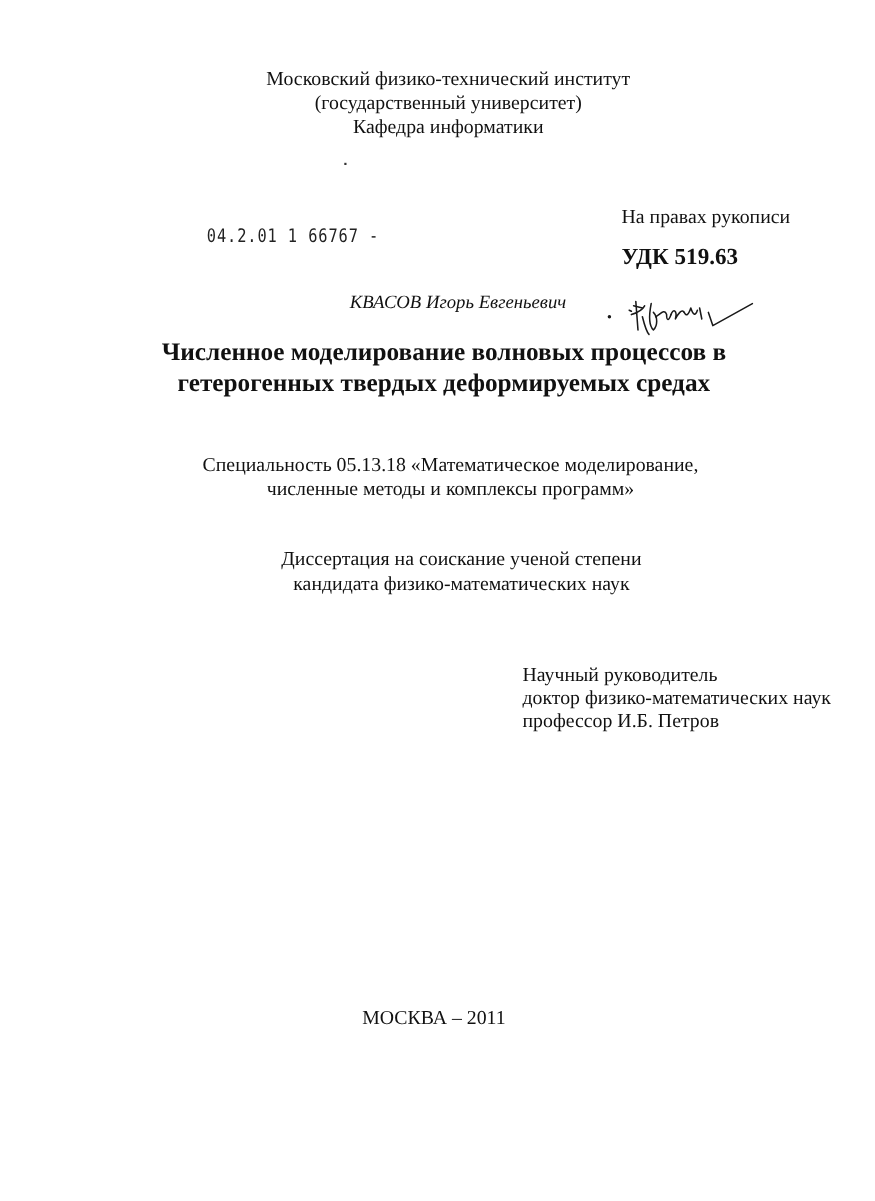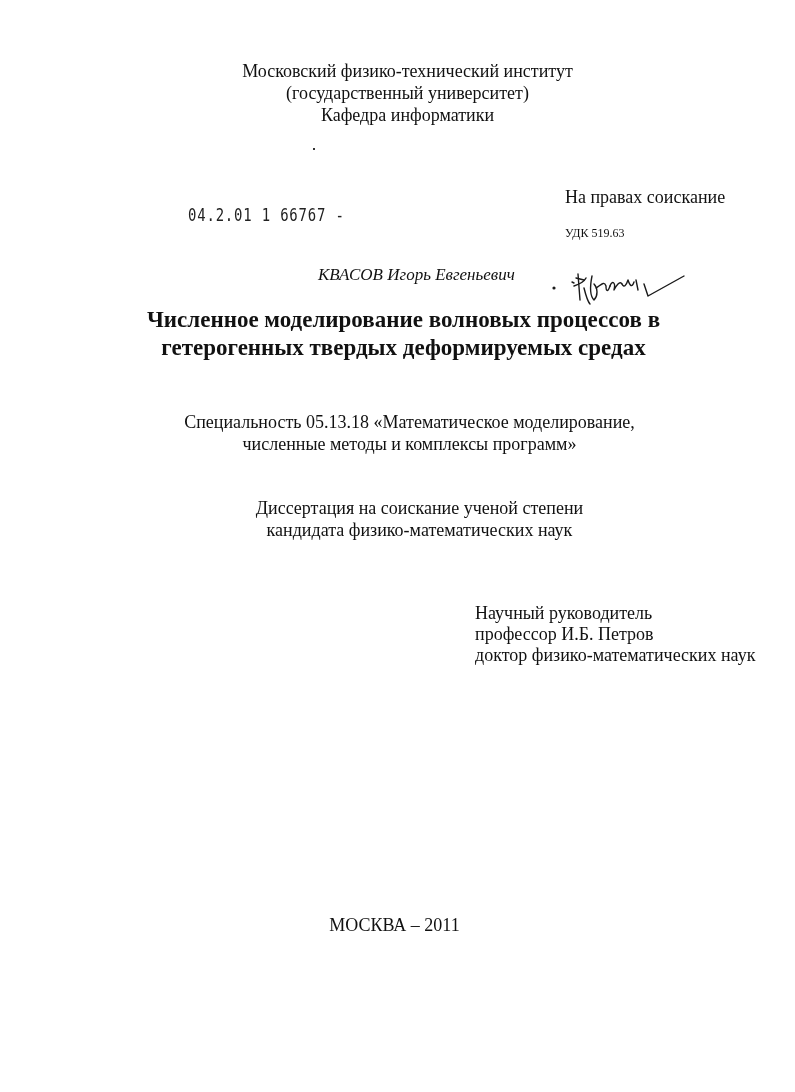--- a/index.html
+++ b/index.html
@@ -50,23 +50,24 @@
     .rights {
       left: 565px;
       top: 186px;
       font-size: 18px;
       line-height: 22px;
       white-space: nowrap;
     }
     .udk {
       left: 565px;
       top: 223px;
-      font-size: 12px;
+      font-size: 21px;
       line-height: 20px;
       white-space: nowrap;
+      font-weight: bold;
     }
     .author {
       left: 318px;
       top: 264px;
       font-size: 17px;
       font-style: italic;
       line-height: 22px;
       white-space: nowrap;
       text-align: right;
     }
@@ -118,21 +119,21 @@
 <div class="center-block inst">
   <div>Московский физико-технический институт</div>
   <div>(государственный университет)</div>
   <div>Кафедра информатики</div>
 </div>
 
 <div class="abs dot"></div>
 
 <div class="abs stamp">04.2.01  1 66767 -</div>
 
-<div class="abs rights">На правах соискание</div>
+<div class="abs rights">На правах рукописи</div>
 <div class="abs udk">УДК 519.63</div>
 
 <div class="abs author">КВАСОВ Игорь Евгеньевич</div>
 
 <div class="abs signature">
   <svg width="140" height="42" viewBox="0 0 140 42" xmlns="http://www.w3.org/2000/svg">
     <g fill="none" stroke="#1a1a1a" stroke-width="1.4" stroke-linecap="round" stroke-linejoin="round">
       <circle cx="6" cy="22" r="0.9" fill="#1a1a1a"></circle>
       <path d="M28 12 L36 14"></path>
       <path d="M30 8 L32 34"></path>
@@ -159,17 +160,17 @@
   <div>численные методы и комплексы программ»</div>
 </div>
 
 <div class="center-block diss">
   <div>Диссертация на соискание ученой степени</div>
   <div>кандидата физико-математических наук</div>
 </div>
 
 <div class="abs advisor">
   <div>Научный руководитель</div>
+  <div>доктор физико-математических наук</div>
   <div>профессор И.Б. Петров</div>
-  <div>доктор физико-математических наук</div>
 </div>
 
 <div class="center-block city">МОСКВА – 2011</div>
 
 </body></html>

